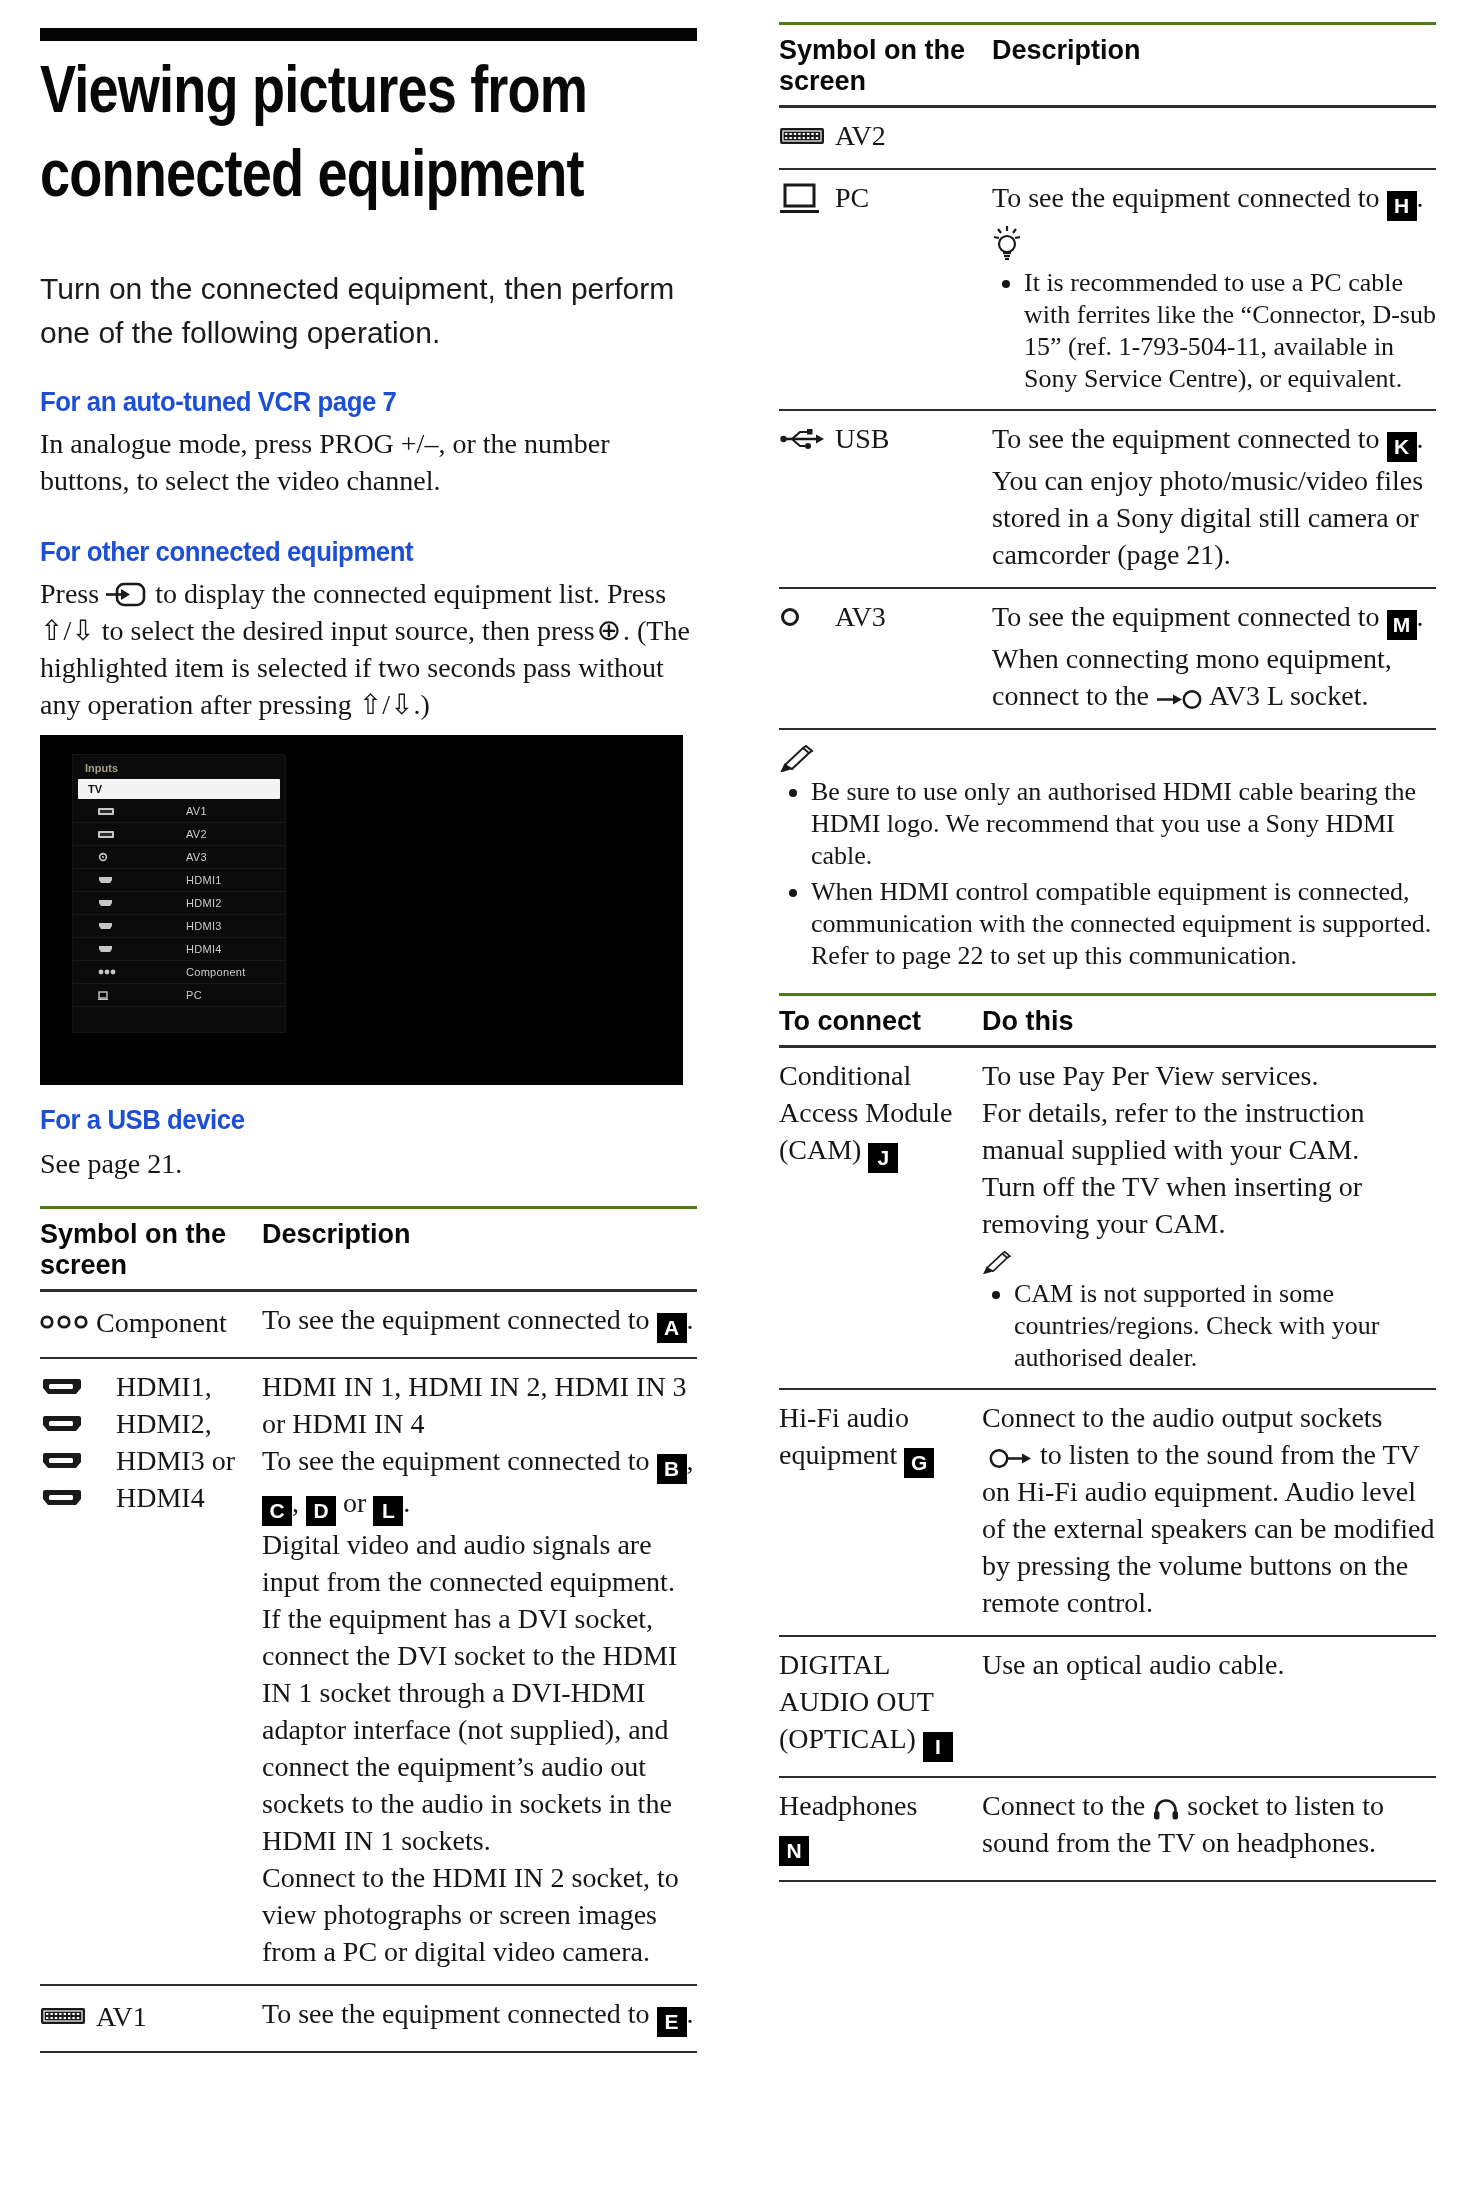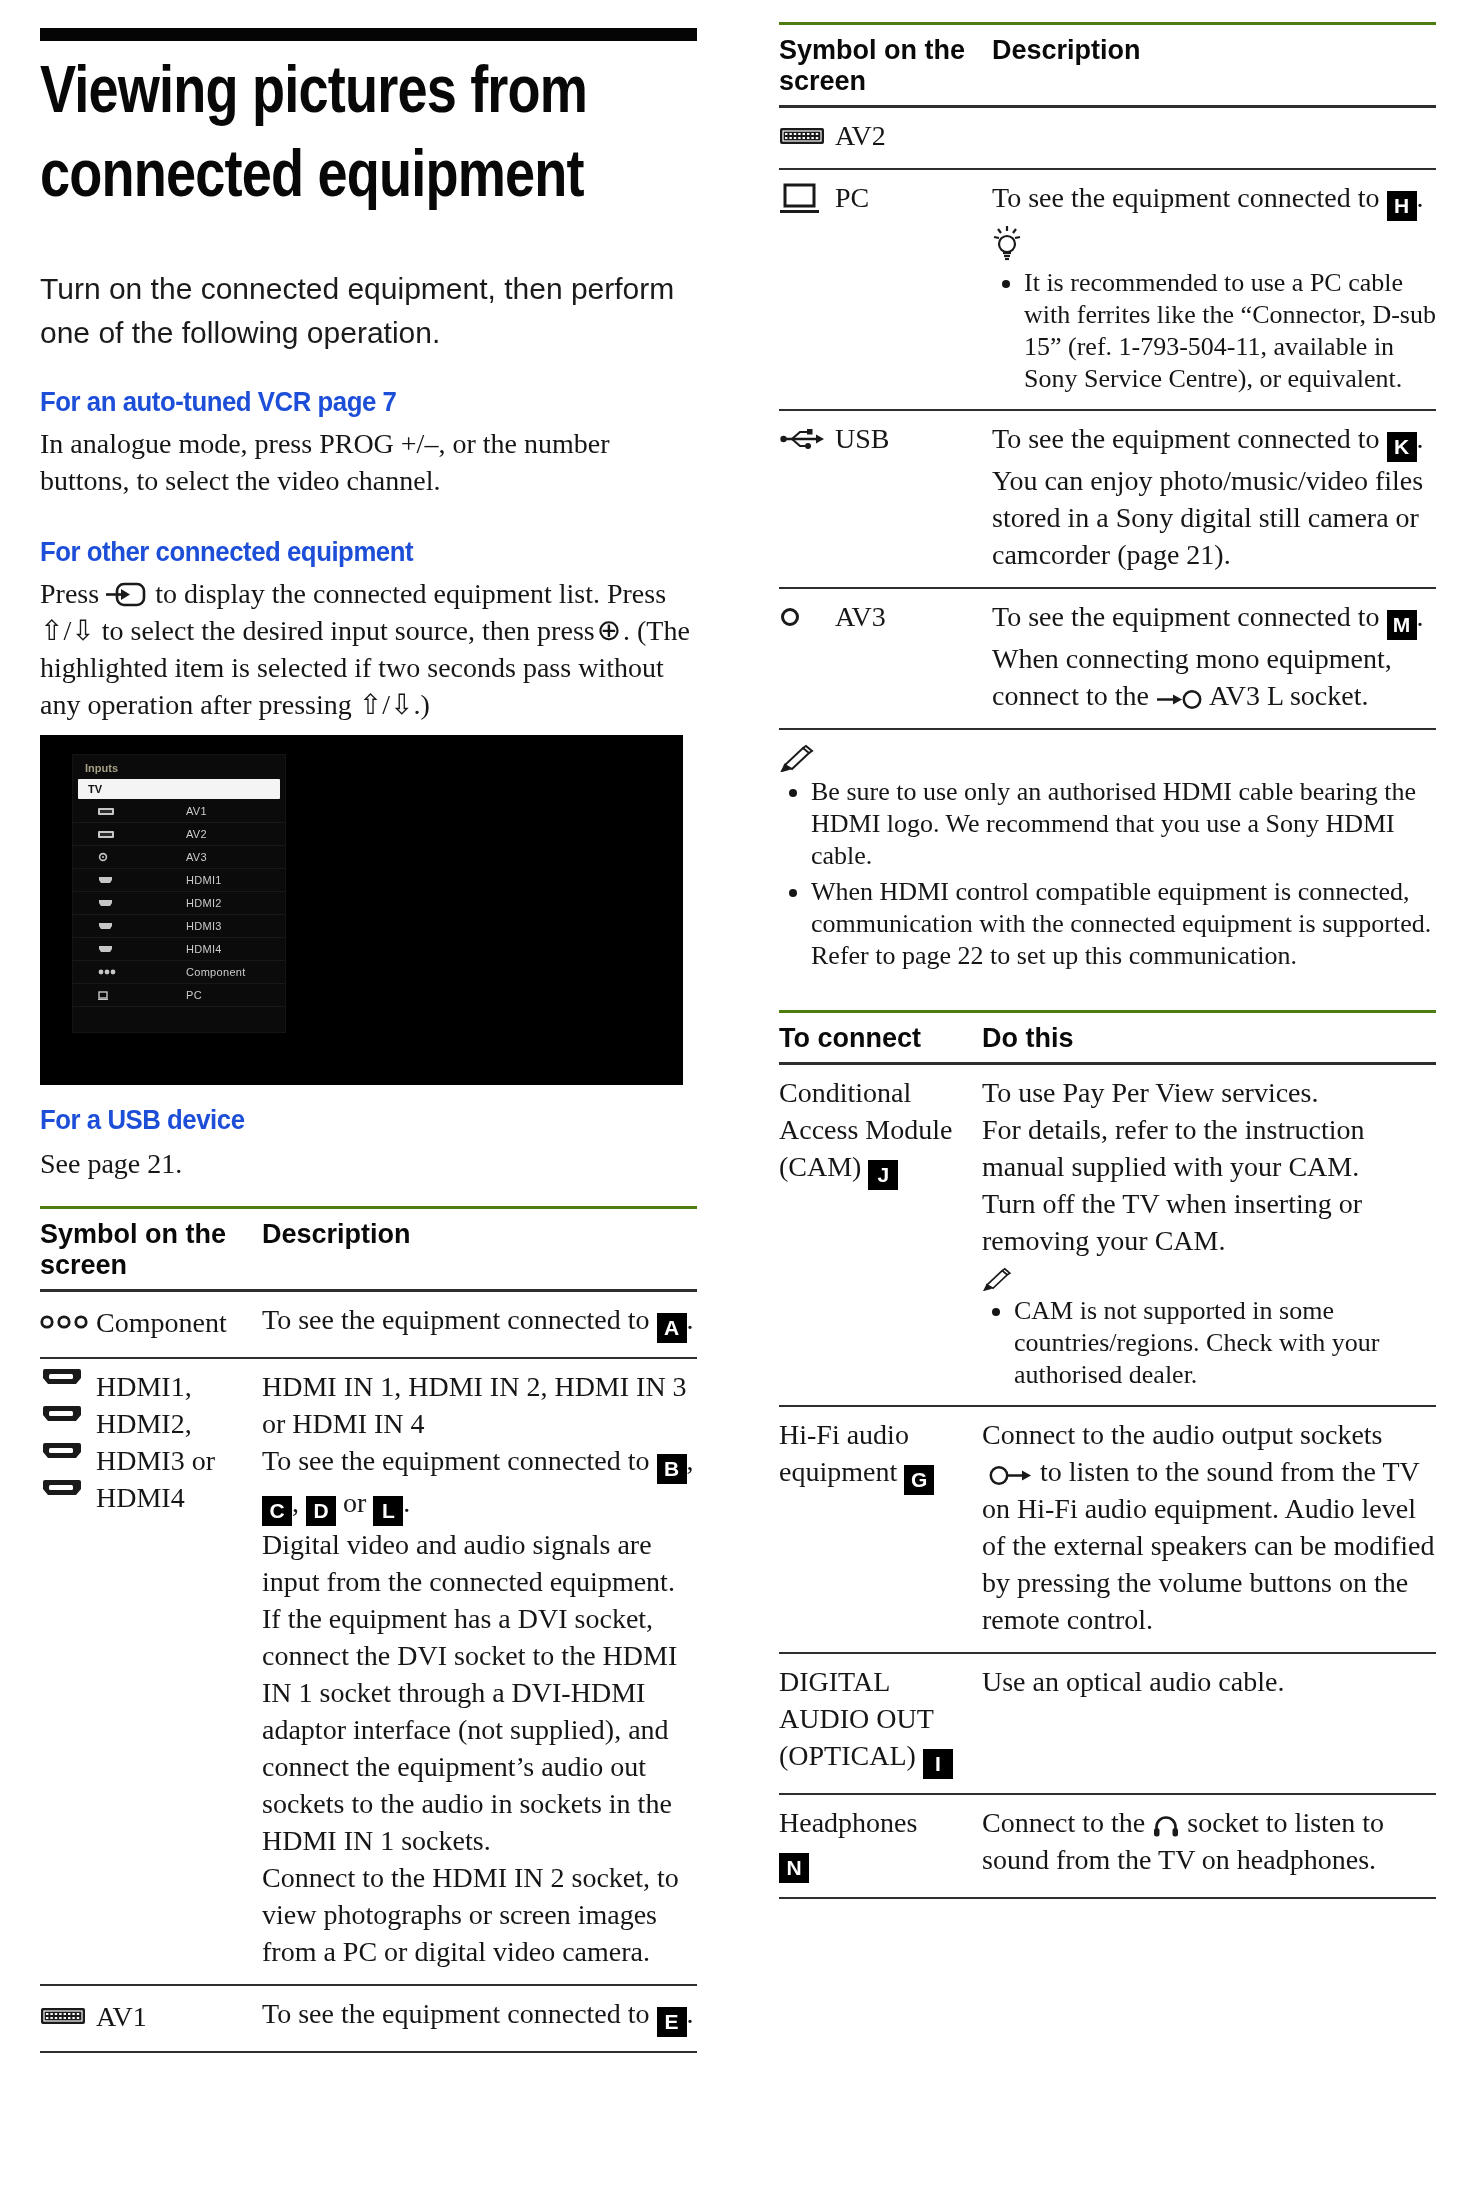--- a/index.html
+++ b/index.html
@@ -43,21 +43,21 @@
   .tbl { border-top:3px solid #4d7c0f; }
   .thead { display:grid; padding:10px 0 8px; border-bottom:3px solid #2e2e2e;
     font-family:"Liberation Sans",sans-serif; font-weight:700; font-size:27px; line-height:31px; color:#0a0a0a; }
   .trow { display:grid; padding:9px 0 14px; border-bottom:2px solid #2e2e2e; }
   .cols-l  { grid-template-columns:222px 1fr; }
   .cols-t1 { grid-template-columns:213px 1fr; }
   .cols-t2 { grid-template-columns:203px 1fr; }
 
   .sym { display:flex; align-items:center; }
   .sym-ico { width:56px; flex:0 0 56px; display:flex; align-items:center; }
-  .sym-line { display:flex; align-items:flex-start; height:37px; }
+  .sym-line { display:flex; align-items:center; height:37px;gap:20px; }
 
   ul.blist { margin-top:4px; padding-left:32px; list-style:disc outside; }
   ul.blist li { margin-top:4px; }
 
   .note-ico-row { margin-top:14px; }
 
   
   .tv-shot { margin-top:12px; width:643px; height:350px; background:#000; position:relative; }
   .menu-panel { position:absolute; left:33px; top:20px; width:212px; height:277px;
     background:#0b0b0b; box-shadow:0 0 0 1px #141414; font-family:"Liberation Sans",sans-serif; }
@@ -393,21 +393,21 @@
           <path d="M6 21 l-3 6 7 -2 z" fill="#1a1a1a"></path>
           <path d="M24 4 l3 -2 6 5 -3 2"></path>
         </g>
       </svg>
   </div>
   <ul class="blist small-serif">
     <li>Be sure to use only an authorised HDMI cable bearing the HDMI logo. We recommend that you use a Sony HDMI cable.</li>
     <li>When HDMI control compatible equipment is connected, communication with the connected equipment is supported. Refer to page 22 to set up this communication.</li>
   </ul>
 
-  <div class="tbl" style="margin-top:38px">
+  <div class="tbl" style="margin-top:21px">
     <div class="thead cols-t2">
       <div>To connect</div>
       <div>Do this</div>
     </div>
 
     <div class="trow cols-t2">
       <div class="serif" style="padding-right:10px">
         <span>Conditional Access Module (CAM) </span><span class="badge">J</span>
       </div>
       <div class="serif">

